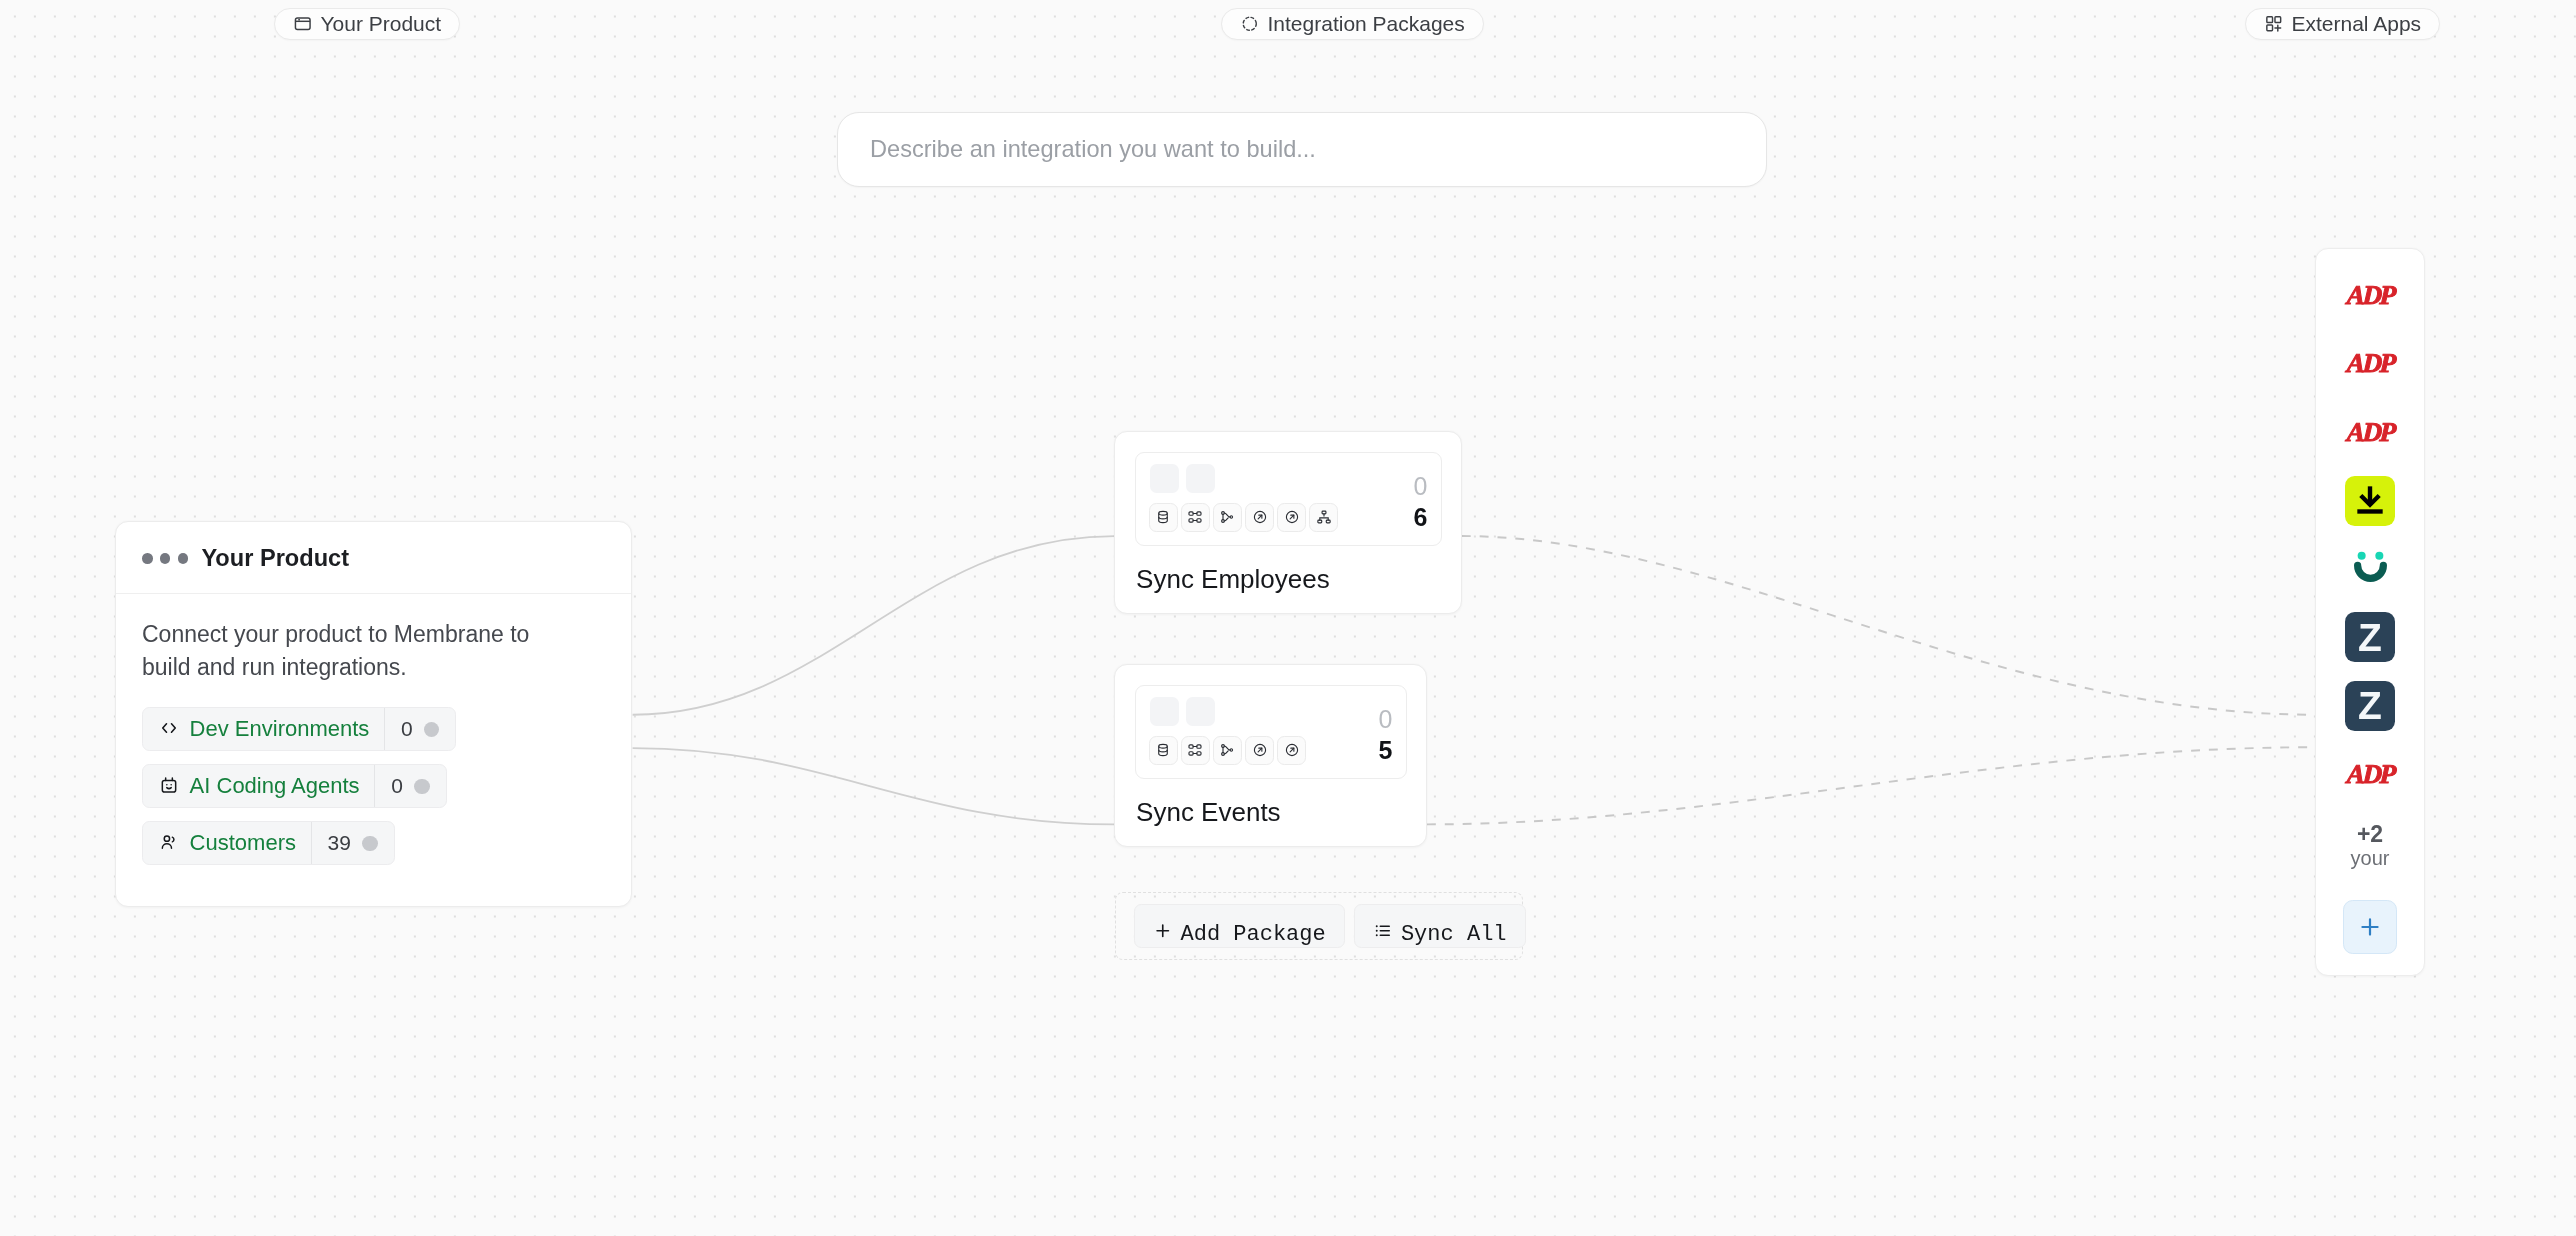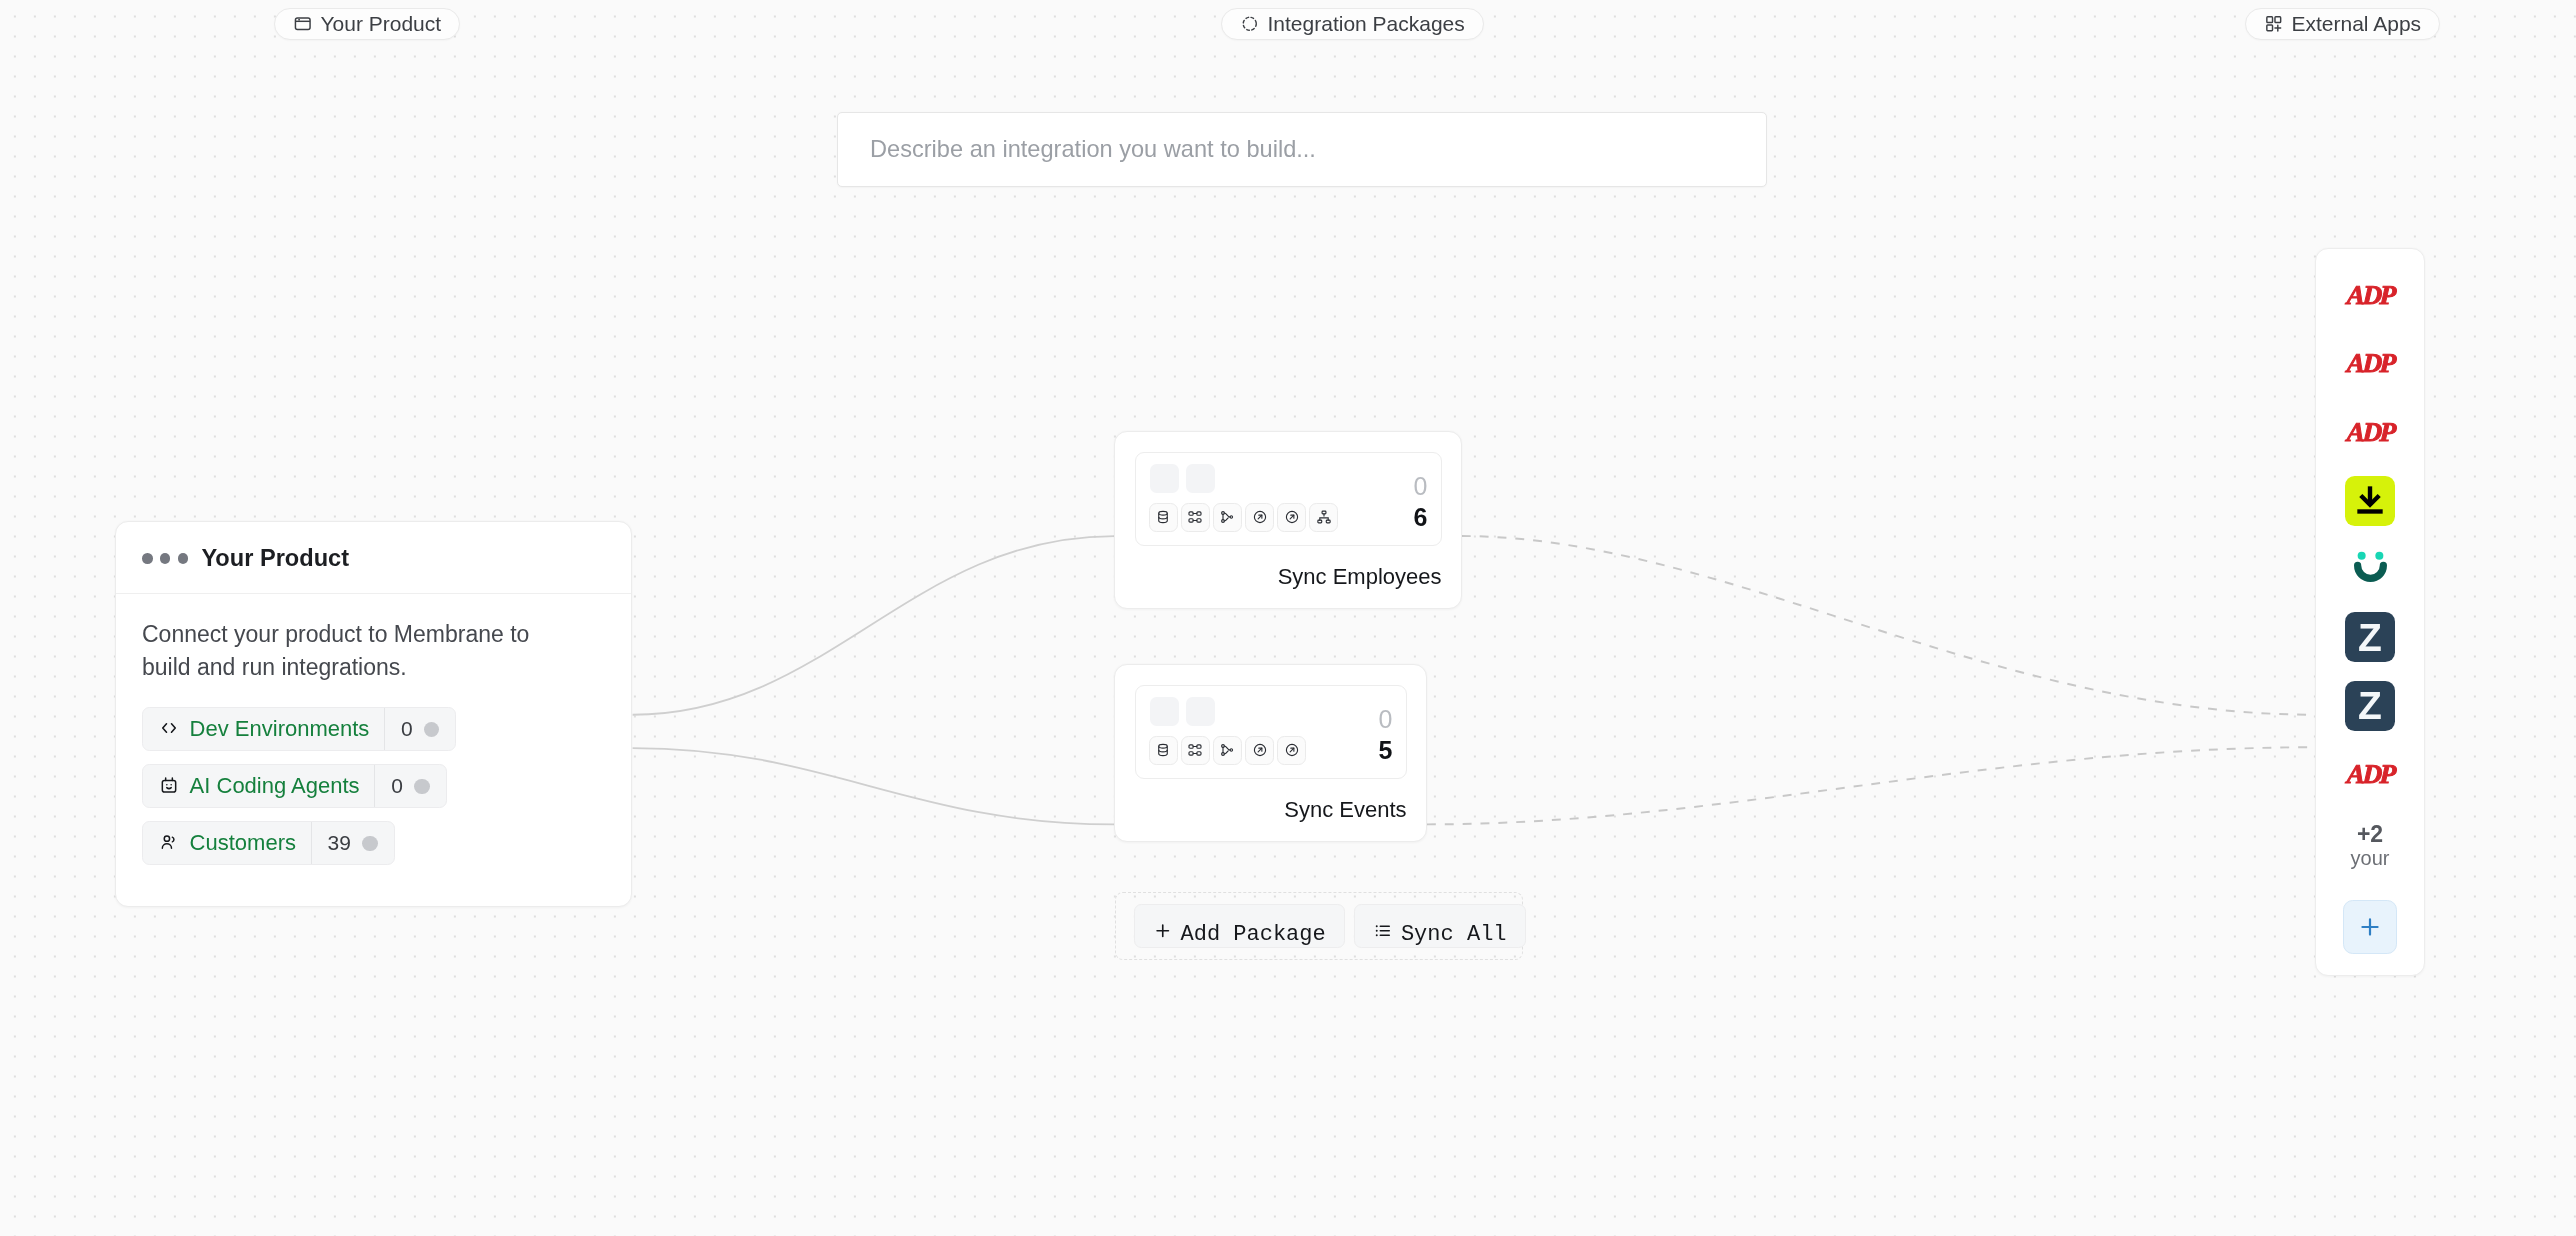--- a/index.html
+++ b/index.html
@@ -46,21 +46,21 @@
 
   
   #prompt-box {
     position: absolute;
     left: 837px;
     top: 112px;
     width: 930px;
     height: 75px;
     background: #ffffff;
     border: 0.8px solid #e6e6e6;
-    border-radius: 5px;
+    border-radius: 22px;
     display: flex;
     align-items: center;
     padding: 0 32px;
     box-shadow: 0 0.8px 1.6px rgba(0,0,0,.03);
   }
   #prompt-input {
     width: 100%;
     border: none;
     outline: none;
     background: transparent;
@@ -175,22 +175,22 @@
     display: flex; align-items: center; justify-content: center;
   }
   .pkg-counts {
     display: flex; flex-direction: column;
     align-items: flex-end; gap: 4.9px;
     padding-bottom: 1.6px;
   }
   .count-muted { font-size: 25px; color: #b9bcc1; line-height: 1; }
   .count-bold  { font-size: 25px; color: #111317; font-weight: bold; line-height: 1.05; }
   .pkg-name {
-    font-size: 22px; color: #16181c;
-    margin-top: 18px; padding-left: 1.6px; text-align: right;
+    font-size: 26px; color: #16181c;
+    margin-top: 18px; padding-left: 1.6px;
   }
 
   
   #pkg-actions {
     position: absolute;
     left: 1115px;
     top: 892px;
     width: 408px;
     height: 68px;
     border: 0.8px dashed #e0e0e0;

